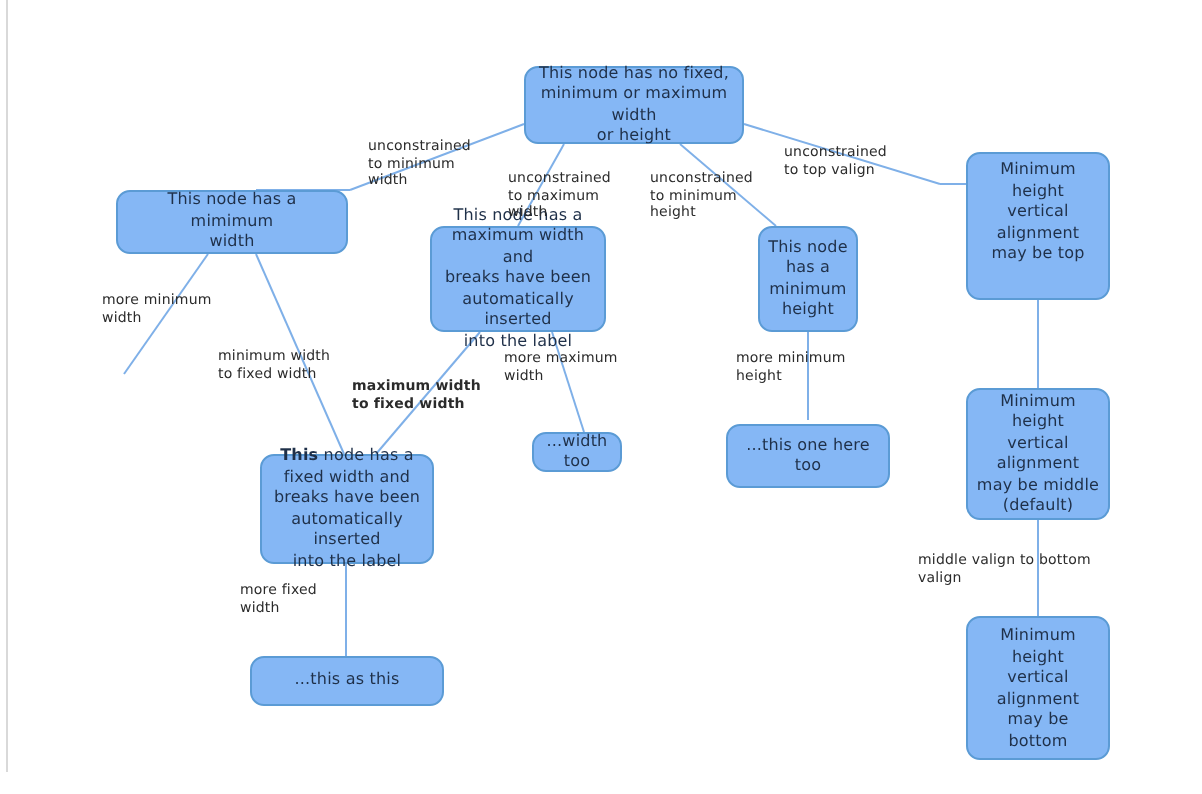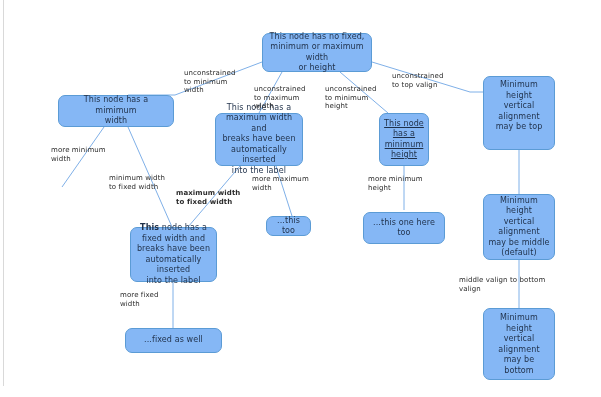--- a/index.html
+++ b/index.html
@@ -105,39 +105,39 @@
   </div>
 
   <div class="node valign-middle" style="left:58px; top:95px; width:116px; height:32px;">
     <span class="label">This node has a mimimum<br>width</span>
   </div>
 
   <div class="node valign-middle" style="left:215px; top:113px; width:88px; height:53px;">
     <span class="label">This node has a<br>maximum width and<br>breaks have been<br>automatically inserted<br>into the label</span>
   </div>
 
-  <div class="node valign-middle" style="left:379px; top:113px; width:50px; height:53px;text-decoration:underline;">
+  <div class="node valign-middle" style="left:379px; top:113px; width:50px; height:53px;">
     <span class="label">This node<br>has a<br>minimum<br>height</span>
   </div>
 
 
   <div class="node valign-middle" style="left:130px; top:227px; width:87px; height:55px;">
     <span class="label"><b>This</b> node has a<br>fixed width and<br>breaks have been<br>automatically inserted<br>into the label</span>
   </div>
 
   <div class="node valign-middle" style="left:266px; top:216px; width:45px; height:20px;">
-    <span class="label">...this too</span>
+    <span class="label">...width too</span>
   </div>
 
   <div class="node valign-middle" style="left:363px; top:212px; width:82px; height:32px;align-items:center;">
     <span class="label">...this one here too</span>
   </div>
 
   <div class="node valign-middle" style="left:125px; top:328px; width:97px; height:25px;">
-    <span class="label">...fixed as well</span>
+    <span class="label">...this as this</span>
   </div>
 
   <div class="node valign-top" style="left:483px; top:76px; width:72px; height:74px;">
     <span class="label">Minimum height<br>vertical alignment<br>may be top</span>
   </div>
 
   <div class="node valign-middle" style="left:483px; top:194px; width:72px; height:66px;">
     <span class="label">Minimum height<br>vertical alignment<br>may be middle<br>(default)</span>
   </div>
 

